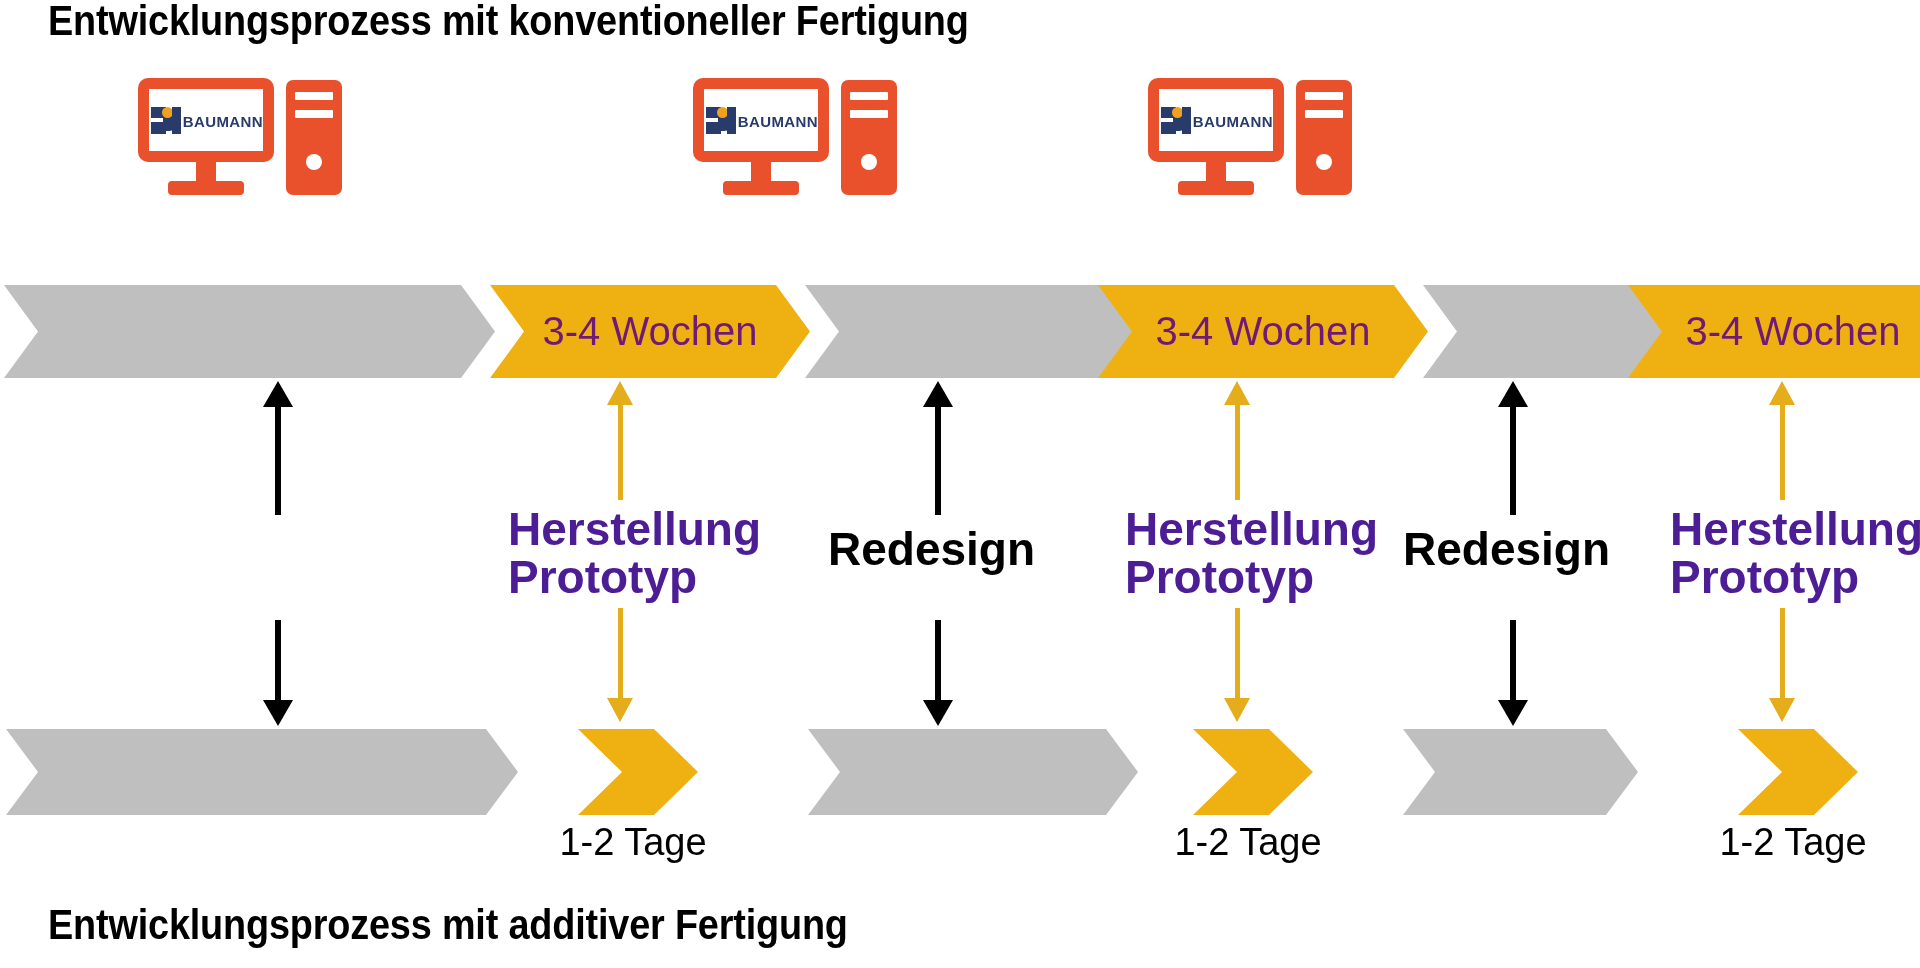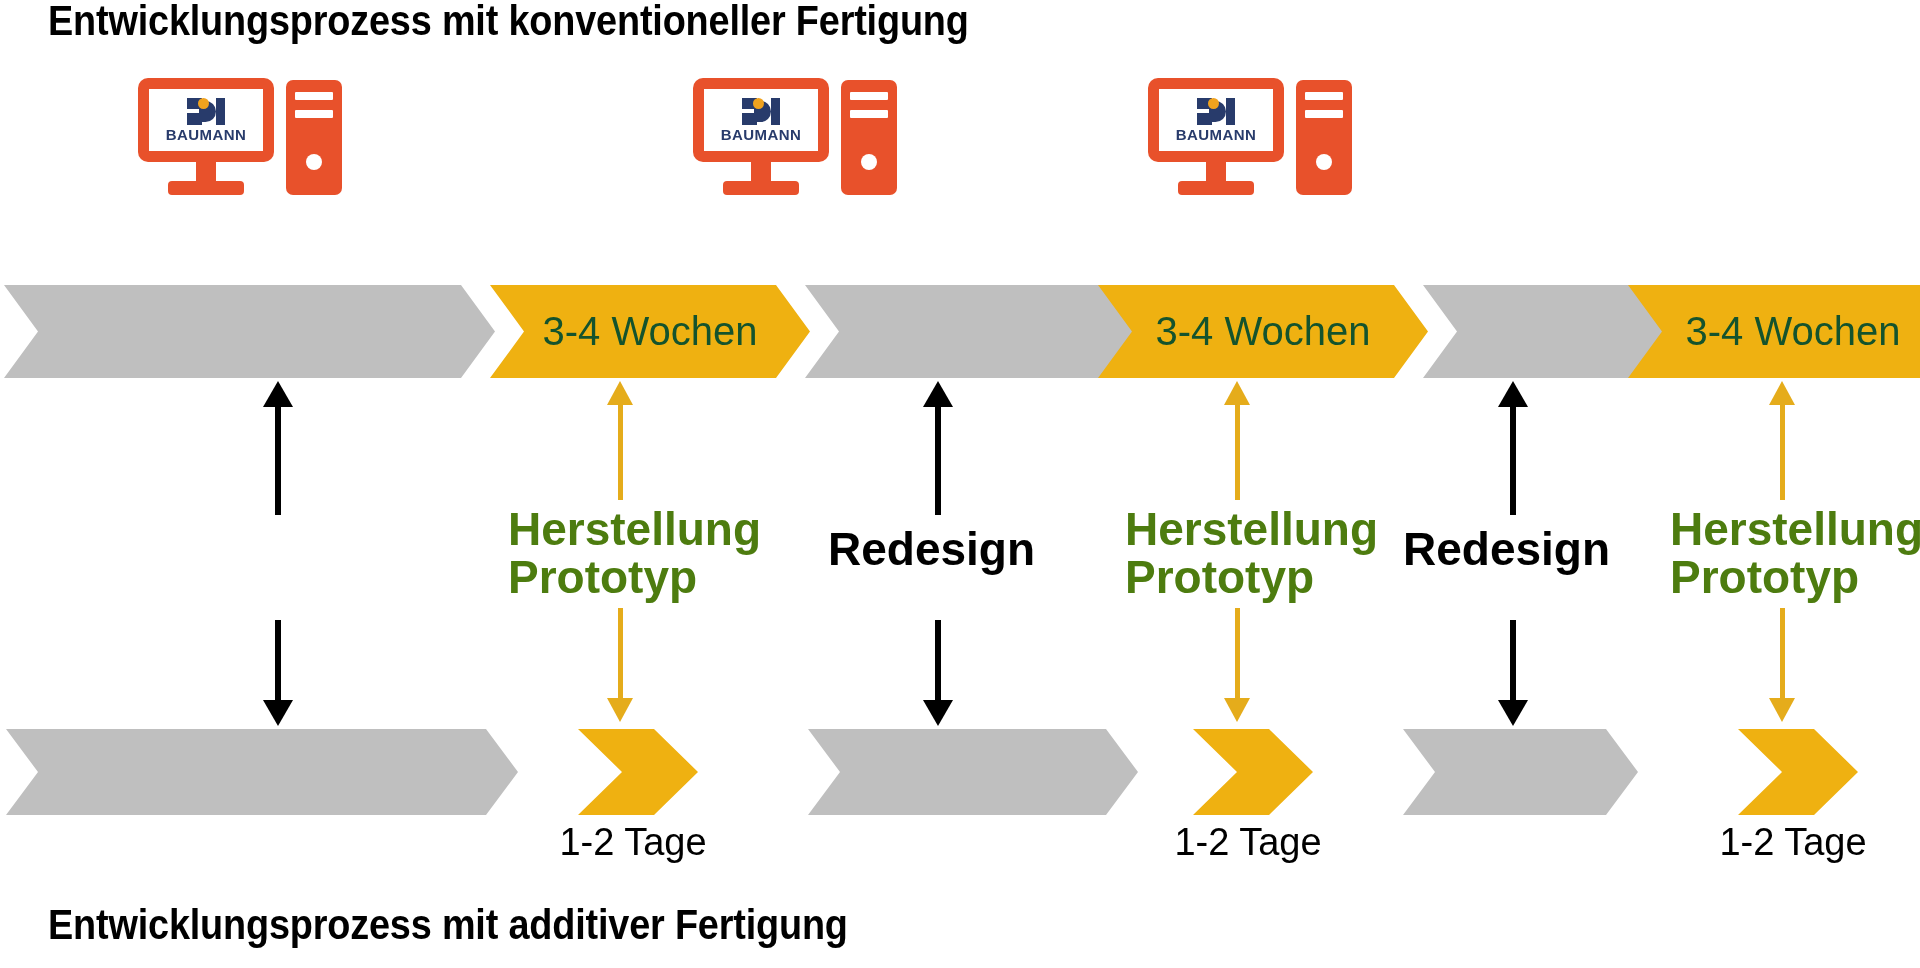--- a/index.html
+++ b/index.html
@@ -22,21 +22,21 @@
 
   
   .computer{position:absolute;width:190px;height:120px;}
   .mon-frame{
     position:absolute;left:0;top:0;width:136px;height:84px;
     background:#E8512B;border-radius:10px;
   }
   .mon-screen{
     position:absolute;left:11px;top:11px;width:114px;height:62px;
     background:#ffffff;
-    display:flex;flex-direction:column;align-items:center;justify-content:center;
+    display:flex;flex-direction:row;align-items:center;justify-content:center;
   }
   .logo-mark{position:relative;width:42px;height:27px;}
   .logo-bar{
     position:absolute;right:2px;top:0;width:9px;height:27px;background:#283B6B;
   }
   .logo-b-top{
     position:absolute;left:2px;top:0;width:15px;height:11px;background:#283B6B;
   }
   .logo-b-bot{
     position:absolute;left:2px;top:15px;width:15px;height:12px;background:#283B6B;
@@ -70,21 +70,21 @@
   .tower-slot.s2{top:30px;}
   .tower-dot{
     position:absolute;left:20px;top:74px;width:16px;height:16px;border-radius:50%;
     background:#ffffff;
   }
 
   
   .band-seg{position:absolute;height:93px;top:285px;
     display:flex;align-items:center;justify-content:center;}
   .band-seg .seg-label{
-    position:relative;z-index:2;font-size:40px;color:#14532d;
+    position:relative;z-index:2;font-size:40px;color:#701a75;
     font-family:"Liberation Sans",sans-serif;white-space:nowrap;
   }
   .chev-start{ 
     clip-path:polygon(0 0, calc(100% - 34px) 0, 100% 50%, calc(100% - 34px) 100%, 0 100%, 34px 50%);
   }
   .chev-mid{
     clip-path:polygon(0 0, calc(100% - 34px) 0, 100% 50%, calc(100% - 34px) 100%, 0 100%, 34px 50%);
   }
   .chev-end{
     clip-path:polygon(0 0, calc(100% - 34px) 0, 100% 50%, calc(100% - 34px) 100%, 0 100%, 34px 50%);
@@ -105,21 +105,21 @@
   .vline{position:absolute;width:6px;}
   .vhead{position:absolute;width:0;height:0;}
 
   
   .mid-label{
     position:absolute;font-weight:bold;white-space:nowrap;
     font-family:"Liberation Sans",sans-serif;
     line-height:1.05;
   }
   .mid-label.black{color:#000;font-size:46px;}
-  .mid-label.yellow{color:#4d7c0f;font-size:46px;}
+  .mid-label.yellow{color:#4c1d95;font-size:46px;}
 </style>
 </head>
 <body>
 
 <div class="stage">
 
   <div class="title" id="title-top">Entwicklungsprozess mit konventioneller Fertigung</div>
 
   <div class="computer" style="left:100px;top:78px;">
     <div class="mon-frame">

